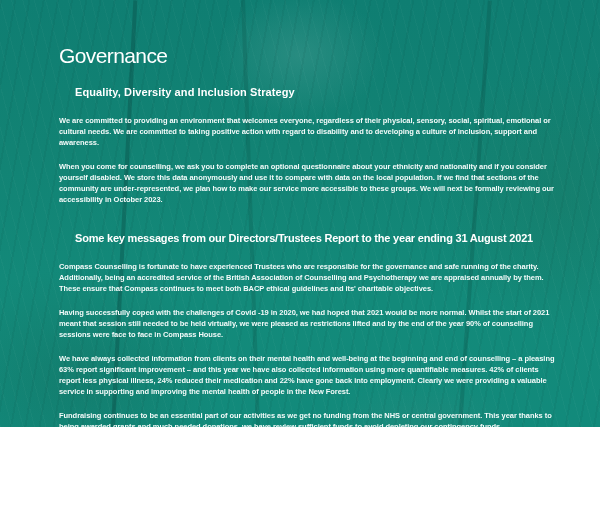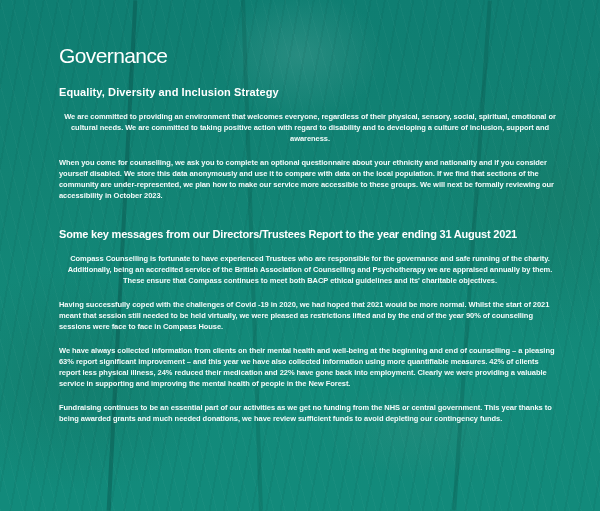--- a/index.html
+++ b/index.html
@@ -2,21 +2,21 @@
 <html><head>
   <meta charset="utf-8">
   <style>
     html, body { margin: 0; padding: 0; }
     body {
       width: 600px; height: 511px; overflow: hidden;
       font-family: "Liberation Sans", sans-serif;
       color: #ffffff;
     }
     .page {
-      position: relative; width: 600px; height: 511px; overflow: hidden;
+      position: relative; width: 600px; height: 427px; overflow: hidden;
       background:
         radial-gradient(ellipse 120px 90px at 300px 55px, rgba(60,150,140,0.55), transparent 70%),
         radial-gradient(ellipse 140px 70px at 420px 430px, rgba(50,140,125,0.35), transparent 70%),
         radial-gradient(ellipse 200px 160px at 80px 380px, rgba(20,110,95,0.45), transparent 70%),
         radial-gradient(ellipse 180px 200px at 560px 200px, rgba(25,120,100,0.45), transparent 70%),
         linear-gradient(180deg, #0f7e72 0%, #128374 35%, #138a7a 70%, #128a7b 100%);
     }
     .tex {
       position: absolute; inset: 0; pointer-events: none;
       background:
@@ -27,29 +27,29 @@
       position: absolute; width: 4px; background: rgba(10,70,62,0.35); pointer-events: none;
     }
     .content {
       position: absolute; left: 59px; top: 43px; width: 502px;
     }
     h1 {
       margin: 0; font-size: 21px; font-weight: normal; letter-spacing: -0.6px;
       line-height: 26px;
     }
     h2 {
-      font-size: 11px; font-weight: bold; margin: 0; line-height: 14px;
+      font-size: 11px; font-weight: bold; margin: 16px; line-height: 14px;
     }
     h2.s1 { margin-top: 16px; letter-spacing: 0.1px; }
     h2.s2 { margin-top: 26px; letter-spacing: -0.2px; }
     p {
       margin: 13px 0 0 0; font-size: 7.5px; font-weight: bold; line-height: 11px;
       letter-spacing: -0.05px; color: #f4fbfa;
     }
-    h2 + p { margin-top: 12px; text-align: center; }
+    h2 + p { margin-top: 12px; }
   </style>
 </head>
 <body>
 
 <div class="page">
   <div class="tex"></div>
   <div class="tree" style="left:120px;top:0;height:511px;transform:rotate(3deg);"></div>
   <div class="tree" style="left:250px;top:0;height:511px;transform:rotate(-2deg);opacity:.6;"></div>
   <div class="tree" style="left:470px;top:0;height:511px;transform:rotate(4deg);opacity:.7;"></div>
 

